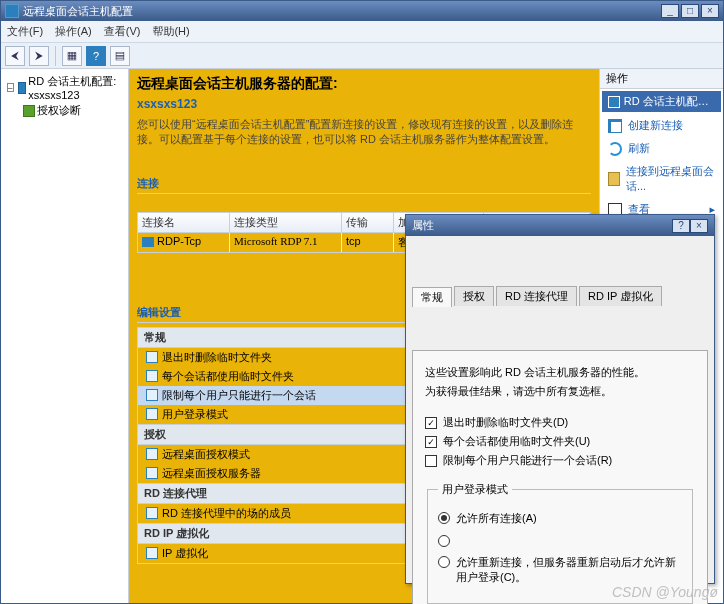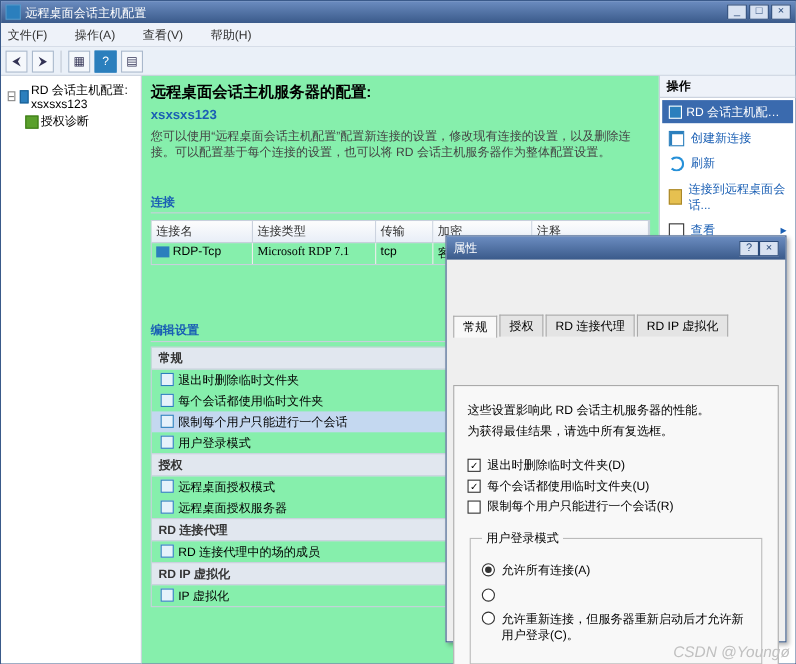--- a/index.html
+++ b/index.html
@@ -5,58 +5,58 @@
 * { box-sizing: border-box; font-family: "Microsoft YaHei", SimSun, Tahoma, sans-serif; font-size: 11px; }
 html, body { margin: 0; padding: 0; width: 724px; height: 604px; overflow: hidden; }
 body { background: #eee; position: relative; }
 
 
 .app { width: 724px; height: 604px; border: 1px solid #3a5a8a; background: #fff; display: flex; flex-direction: column; }
 .titlebar { height: 20px; background: linear-gradient(#6b8cc0, #3a5a8a); color: #fff; display: flex; align-items: center; padding: 0 4px; justify-content: space-between; }
 .titlebar .ticon { width: 14px; height: 14px; background: #2b7fbd; margin-right: 4px; border: 1px solid #fff3; }
 .titlebar .caps { margin-left: auto; display: flex; gap: 2px; }
 .cap { width: 18px; height: 14px; border: 1px solid #2a4a7a; background: #d8e2f1; color: #2a4a7a; display: flex; align-items: center; justify-content: center; font-size: 10px; line-height: 1; }
-.menubar { height: 22px; background: #eef2f9; border-bottom: 1px solid #d0d8e4; display: flex; align-items: center; gap: 25px; padding: 0 6px; color: #333; }
+.menubar { height: 22px; background: #eef2f9; border-bottom: 1px solid #d0d8e4; display: flex; align-items: center; gap: 12px; padding: 0 6px; color: #333; }
 .toolbar { height: 26px; background: #eaf0f8; border-bottom: 1px solid #c8d0dc; display: flex; align-items: center; gap: 4px; padding: 0 4px; }
 .tbtn { width: 20px; height: 20px; border: 1px solid #a9b8cc; background: #f5f8fc; display: flex; align-items: center; justify-content: center; color: #335; }
 .tbtn.sq { width: 20px; }
 .tbtn.blue { background: #2b7fbd; color: #fff; border-color: #2b7fbd; }
 .sep { width: 1px; height: 20px; background: #c0c8d4; margin: 0 2px; }
 
 .main { flex: 1; display: flex; min-height: 0; }
 .tree { width: 128px; border-right: 1px solid #c8d0dc; background: #fff; padding: 4px; }
 .tnode { display: flex; align-items: center; gap: 2px; padding: 1px 2px; }
 .tnode .box { width: 9px; height: 9px; border: 1px solid #888; display: flex; align-items: center; justify-content: center; font-size: 8px; line-height: 1; margin-right: 2px; }
 .tic { width: 12px; height: 12px; background: #2b7fbd; border: 1px solid #1a5f93; }
 
-.center { flex: 1; padding: 6px 8px; overflow: auto; background: #86efac; }
+.center { flex: 1; padding: 6px 8px; overflow: auto; background: #eab308; }
 .center h1 { font-size: 14px; font-weight: bold; margin: 0 0 4px 0; }
 .server-name { color: #1a5fb4; font-size: 12px; font-weight: bold; }
 .desc { color: #444; margin: 6px 0 12px 0; line-height: 1.4; }
 .sect-head { color: #1a5fb4; font-weight: bold; border-bottom: 1px solid #c8d0dc; padding: 2px 0; margin-top: 26px; }
 
-.grid { border: 1px solid #c8d0dc; margin-top: 6px; }
+.grid { border: 1px solid #c8d0dc; margin-top: 18px; }
 .grid-head { display: flex; background: #eef2f9; }
 .grid-head .col { border-right: 1px solid #c8d0dc; padding: 2px 4px; font-weight: normal; color: #333; background: linear-gradient(#fdfdfd, #e8eef7); border-bottom: 1px solid #c8d0dc; }
 .grid-row { display: flex; }
 .grid-row .col { border-right: 1px solid #eee; padding: 2px 4px; }
 .col.c1 { width: 92px; } .col.c2 { width: 112px; font-family: Liberation Serif, serif; } .col.c3 { width: 52px; } .col.c4 { width: 90px; } .col.c5 { flex: 1; }
 .rdp-ic { width: 12px; height: 10px; background: #2b7fbd; display: inline-block; vertical-align: middle; margin-right: 3px; }
 
 .section-frame { border: 1px solid #c8d0dc; margin-top: 4px; }
 .cat-head { background: #e1e7ef; padding: 2px 6px; font-weight: bold; color: #333; border-bottom: 1px solid #c8d0dc; border-top: 1px solid #c8d0dc; }
 .cat-head.first { border-top: none; }
 .set-row { display: flex; padding: 2px 4px 2px 8px; align-items: center; }
 .set-row .ic2 { width: 12px; height: 12px; border: 1px solid #2b7fbd; margin-right: 4px; background: #e6f2fb; }
 .set-row .lab { flex: 1; }
 .set-row.hl { background: #c4d8f0; }
 .set-row .v { width: 110px; }
 
 .actions { width: 124px; border-left: 1px solid #c8d0dc; background: #fff; display: flex; flex-direction: column; }
-.actions-head { background: #eef2f9; padding: 2px 6px; font-weight: bold; border-bottom: 1px solid #c8d0dc; }
+.actions-head { background: #eef2f9; padding: 2px 6px; font-weight: normal; border-bottom: 1px solid #c8d0dc; }
 .actions-sel { background: #3a6aae; color: #fff; padding: 3px 6px; display: flex; align-items: center; gap: 4px; margin: 2px; }
 .actions-sel .wb { width: 14px; height: 12px; background: #2b7fbd; border: 1px solid #fff; }
 .act-item { display: flex; align-items: center; gap: 6px; padding: 4px 8px; color: #1a5fb4; }
 .act-item .ai { width: 14px; height: 14px; }
 .ai.doc { background: #fff; border: 1px solid #2b7fbd; box-shadow: inset 2px 2px 0 #2b7fbd; }
 .ai.ref { border: 2px solid #2690d8; border-left-color: transparent; border-radius: 50%; }
 .ai.link { background: #e6c050; border: 1px solid #a8872a; }
 .ai.view { border: 1px solid #333; background: #fff; }
 .ai.help { border: 1px solid #2b7fbd; border-radius: 50%; color: #2b7fbd; display: flex; align-items: center; justify-content: center; font-size: 10px; }
 

